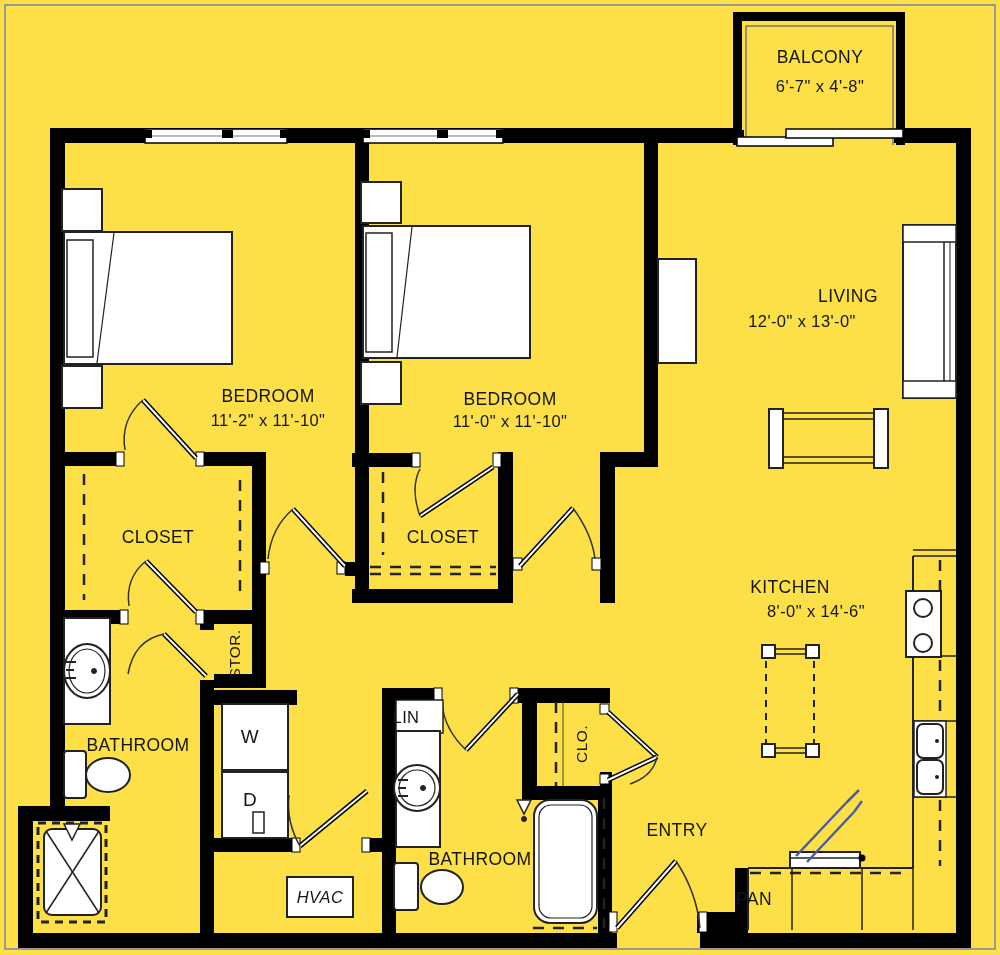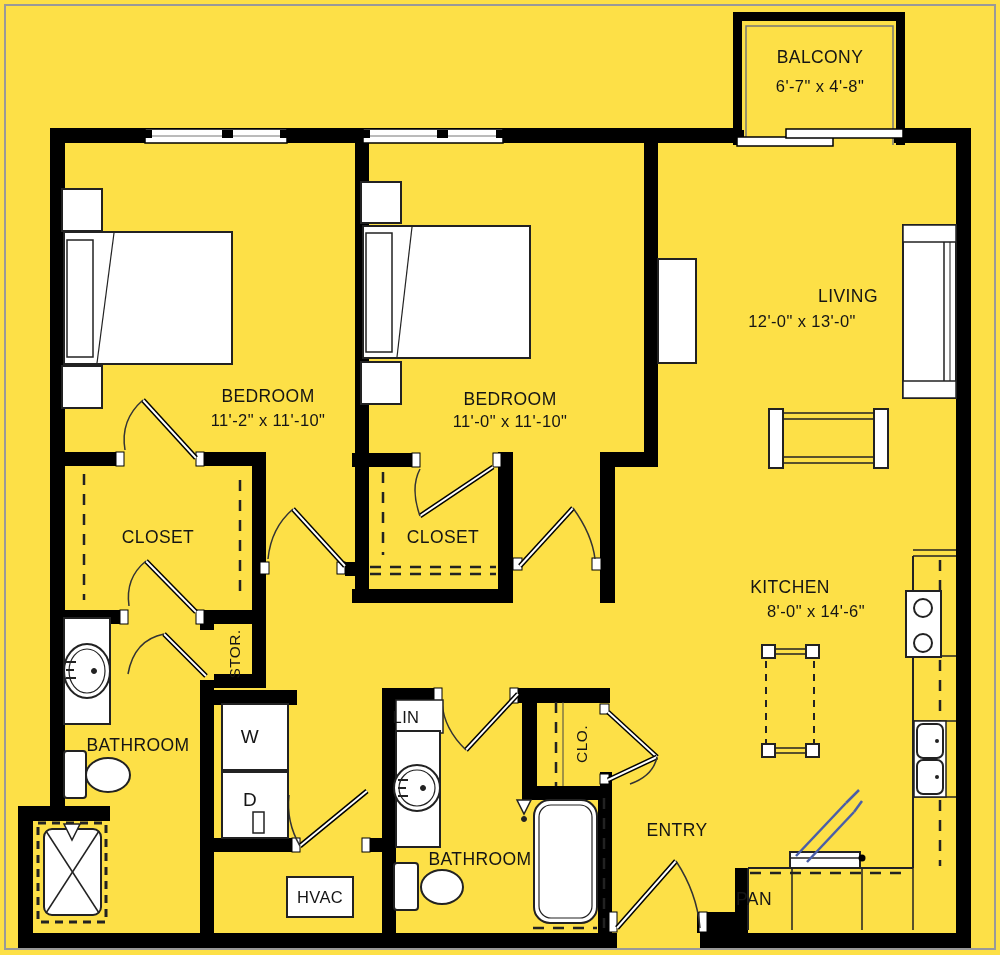--- a/index.html
+++ b/index.html
@@ -319,14 +319,14 @@
   <div class="lbl s17" style="left:443px;top:537px;">CLOSET</div>
   <div class="lbl s15 rot" style="left:235px;top:654px;">STOR.</div>
   <div class="lbl s17" style="left:138px;top:745px;">BATHROOM</div>
   <div class="lbl s17" style="left:480px;top:859px;">BATHROOM</div>
   <div class="lbl s16" style="left:406px;top:717px;">LIN</div>
   <div class="lbl s15 rot" style="left:582px;top:744px;">CLO.</div>
   <div class="lbl s17" style="left:677px;top:830px;">ENTRY</div>
   <div class="lbl s17" style="left:754px;top:899px;">PAN</div>
   <div class="lbl s19" style="left:250px;top:737px;">W</div>
   <div class="lbl s19" style="left:250px;top:800px;">D</div>
-  <div class="lbl s16" style="left:320px;top:897px;">HVAC</div>
+  <div class="lbl s16" style="left:320px;top:897px;font-style:italic;">HVAC</div>
 </div>
 
 </body></html>

